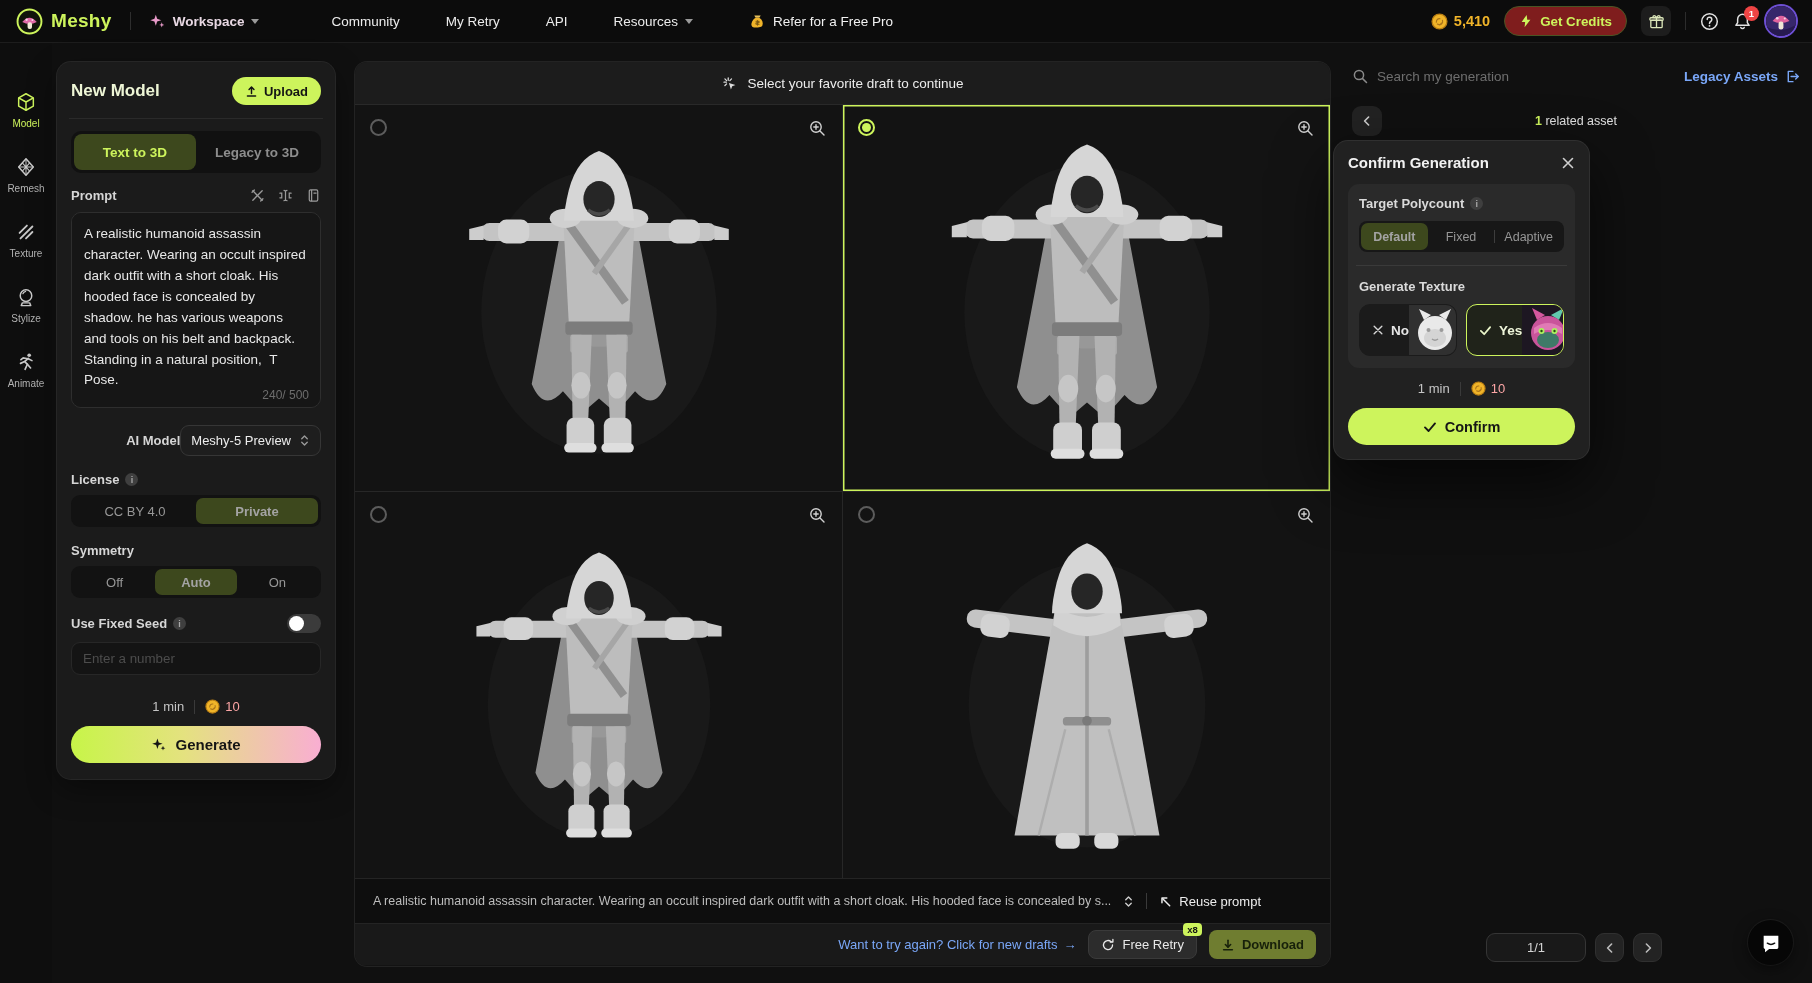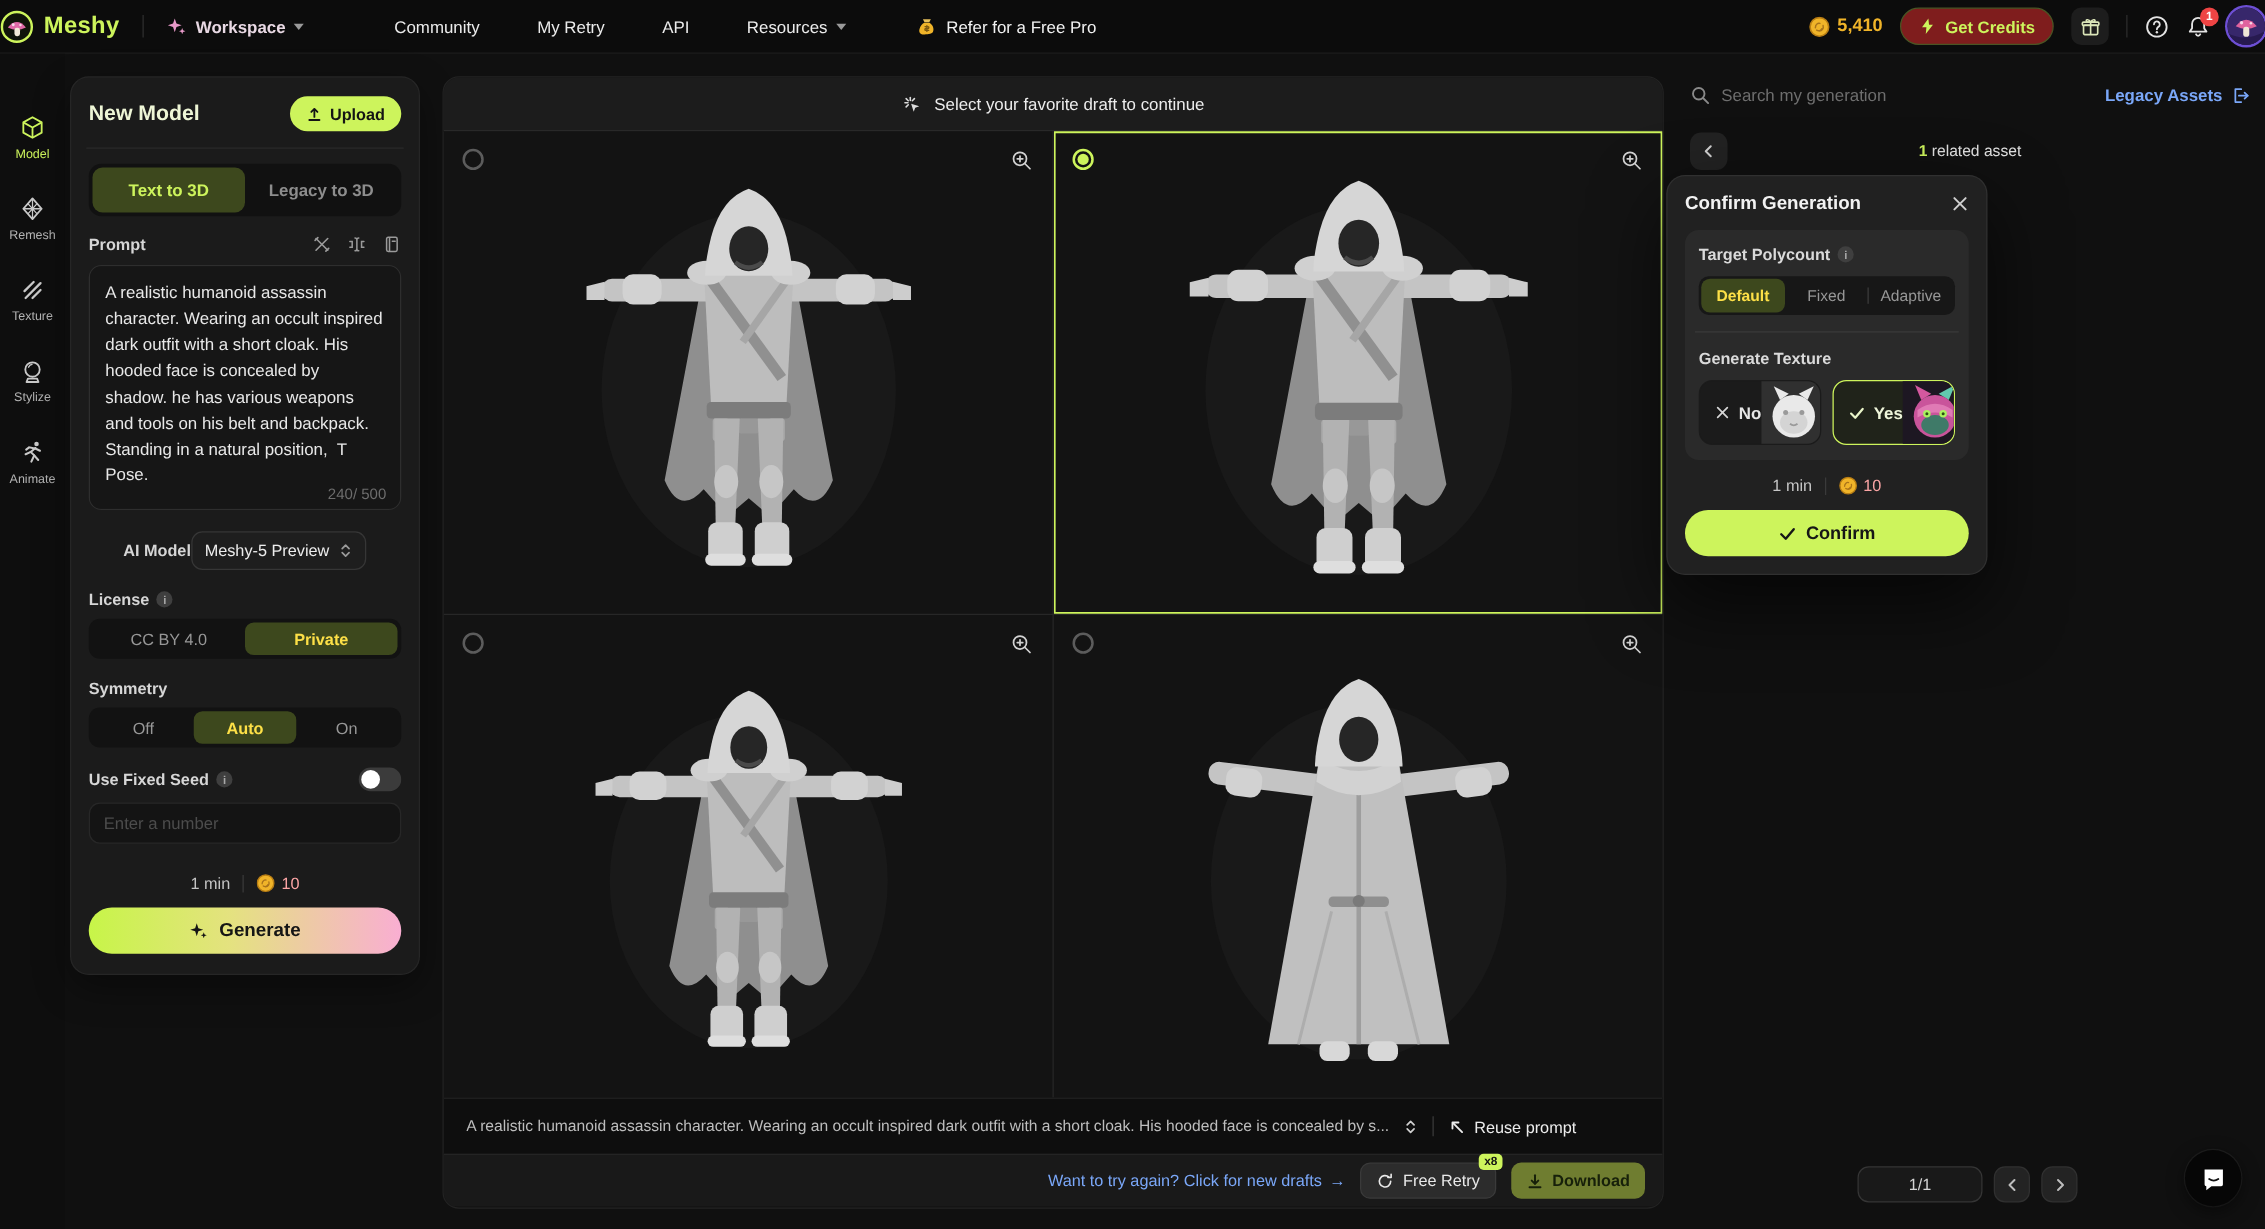--- a/index.html
+++ b/index.html
@@ -7,21 +7,21 @@
   body {
     background:#0e0e0e; color:#e6e6e6;
     font-family:"Liberation Sans", sans-serif; font-size:13.5px;
     overflow:hidden; -webkit-font-smoothing:antialiased;
   }
   .app { position:relative; width:1812px; height:983px; background:#101010; }
   .ic { display:inline-block; vertical-align:middle; flex:none; }
 
   
   .navbar { position:absolute; top:0; left:0; right:0; height:43px; background:#0c0c0c;
-    border-bottom:1px solid #1d1d1d; display:flex; align-items:center; padding:0 0; }
+    border-bottom:1px solid #1d1d1d; display:flex; align-items:center; padding:0 16px; }
   .brand { display:flex; align-items:center; gap:8px; }
   .brand-word { color:#cdf45c; font-weight:bold; font-size:19px; letter-spacing:.3px; }
   .nav-divider { width:1px; height:18px; background:#2e2e2e; margin:0 18px; }
   .workspace { display:flex; align-items:center; gap:7px; color:#e9d9e4; font-weight:600; cursor:pointer; }
   .caret { width:0; height:0; border-left:4px solid transparent; border-right:4px solid transparent; border-top:5px solid #9a9a9a; }
   .nav-links { display:flex; align-items:center; gap:46px; margin-left:72px; }
   .nav-link { color:#ececec; cursor:pointer; display:flex; align-items:center; gap:7px; }
   .refer { display:flex; align-items:center; gap:7px; margin-left:56px; color:#f2f2f2; cursor:pointer; }
   .nav-right { margin-left:auto; display:flex; align-items:center; gap:14px; }
   .credits { display:flex; align-items:center; gap:6px; color:#f0b429; font-weight:bold; font-size:14.5px; }
@@ -55,31 +55,31 @@
     color:#8d8d8d; font-weight:600; cursor:pointer; }
   .tab.active { background:#3d481d; color:#cdf45c; }
   .prompt-row { display:flex; align-items:center; margin-top:15px; }
   .prompt-label, .field-label { color:#d6d6d6; font-weight:600; font-size:13px; }
   .prompt-icons { margin-left:auto; display:flex; gap:13px; color:#9a9a9a; }
   .prompt-box { position:relative; margin-top:9px; }
   .prompt-input { width:100%; height:196px; background:#161616; border:1px solid #2e2e2e; border-radius:10px;
     color:#e8e8e8; font-family:"Liberation Sans",sans-serif; font-size:13.5px; line-height:1.55;
     padding:11px 12px 24px; resize:none; outline:none; white-space:pre-wrap; }
   .char-count { position:absolute; right:12px; bottom:9px; color:#6d6d6d; font-size:12px; }
-  .row-between { display:flex; align-items:center; justify-content:center; }
+  .row-between { display:flex; align-items:center; justify-content:flex-end; }
   .ai-row { margin-top:14px; }
   .select { display:flex; align-items:center; gap:8px; height:31px; padding:0 10px; background:#1e1e1e;
     border:1px solid #363636; border-radius:9px; color:#ececec; cursor:pointer; font-size:13px; }
   .info-dot { width:13px; height:13px; border-radius:50%; background:#3f3f3f; color:#a8a8a8; font-size:9px;
     display:inline-flex; align-items:center; justify-content:center; font-weight:bold; margin-left:6px; }
   .label-row { display:flex; align-items:center; margin-top:16px; }
   .segment { background:#121212; border-radius:9px; padding:3px; display:flex; height:32px; margin-top:8px; }
   .seg-opt { flex:1; display:flex; align-items:center; justify-content:center; border-radius:7px;
     color:#979797; font-size:13px; cursor:pointer; }
-  .seg-opt.active { background:#3d481d; color:#fde047; font-weight:600; }
+  .seg-opt.active { background:#3d481d; color:#a3a3a3; font-weight:600; }
   .seed-row { display:flex; align-items:center; margin-top:16px; }
   .toggle { margin-left:auto; width:34px; height:19px; border-radius:999px; background:#3b3b3b; position:relative; cursor:pointer; }
   .toggle-knob { position:absolute; left:2px; top:2px; width:15px; height:15px; border-radius:50%; background:#ffffff; }
   .seed-input { width:100%; margin-top:9px; height:33px; background:#141414; border:1px solid #272727;
     border-radius:9px; color:#bdbdbd; padding:0 11px; outline:none; font-family:"Liberation Sans",sans-serif; }
   .seed-input::placeholder { color:#4c4c4c; }
   .estimate { display:flex; align-items:center; justify-content:center; gap:10px; margin-top:24px; color:#c4c4c4; font-size:13px; }
   .est-div { width:1px; height:14px; background:#3a3a3a; }
   .coin-num { display:flex; align-items:center; gap:5px; color:#fca5a5; }
   .generate-btn { margin-top:12px; width:100%; height:37px; border:none; border-radius:999px; cursor:pointer;

